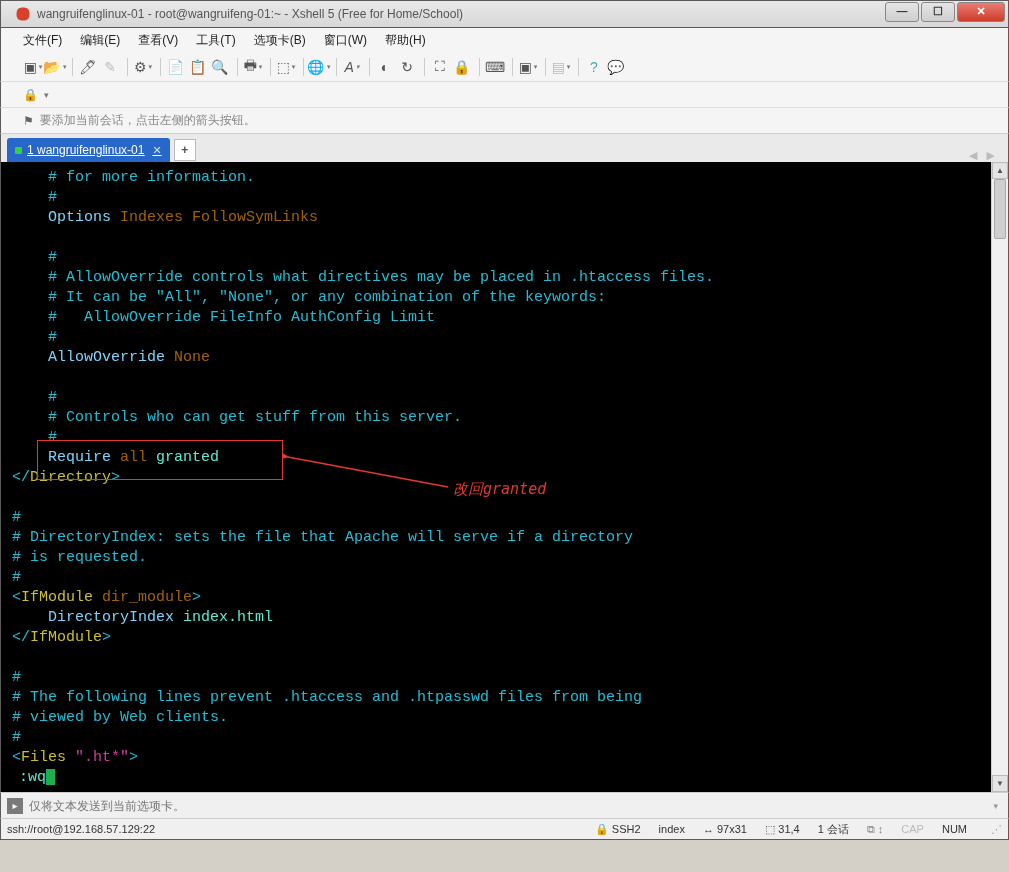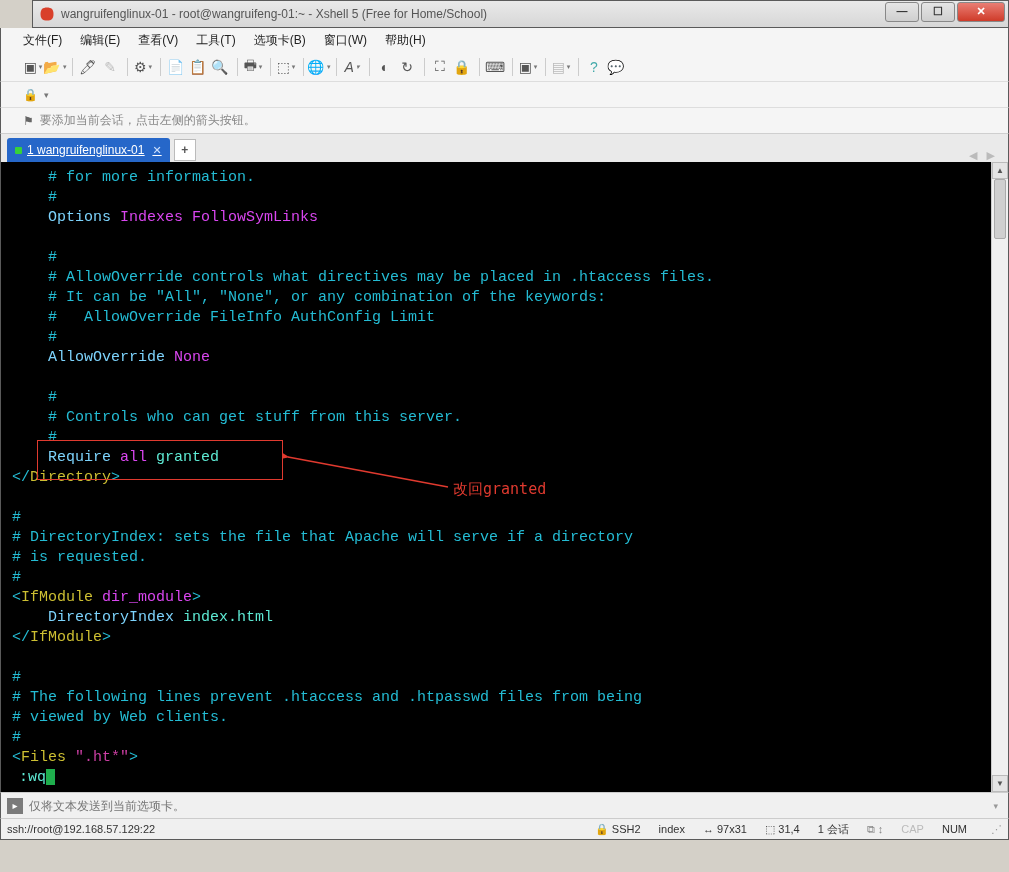--- a/index.html
+++ b/index.html
@@ -12,22 +12,21 @@
     overflow: hidden;
     position: relative;
   }
   
   .titlebar {
     height: 28px;
     background: linear-gradient(#e9e9e9, #d7d7d7);
     border: 1px solid #5a5a5a;
     display: flex;
     align-items: center;
-    padding-left: 6px;
-    margin-left: 32px;
+    padding-left: 14px;
   }
   .app-icon {
     width: 16px; height: 16px;
     margin-right: 6px;
     display:flex;align-items:center;justify-content:center;
   }
   .title-text { color: #555; }
   .win-controls { margin-left: auto; display:flex; height:100%; }
   .win-btn {
     width: 34px; height: 20px;
@@ -161,21 +160,21 @@
     font-size: 15px;
     line-height: 20px;
     color:#f0f0f0;
     padding: 6px 0 0 0;
     white-space: pre;
     overflow:hidden;
     position:relative;
   }
   .terminal .line { padding-left: 11px; height:20px; }
   .c-cyan { color:#24bcd4; }
-  .c-red  { color:#d946ef; }
+  .c-red  { color:#a16207; }
   .c-yel  { color:#cdbf32; }
   .c-grn  { color:#7dd3fc; }
   .c-wht  { color:#5eead4; }
   .c-mag  { color:#cc3fa4; }
 
   .overlay-box {
     position:absolute;
     border:1px solid #e03a2f;
     pointer-events:none;
   }
@@ -331,21 +330,21 @@
     
     <div class="overlay-box" style="left:36px; top:278px; width:246px; height:40px;"></div>
     <svg class="overlay-arrow" style="left:282px; top:290px;" width="170" height="40">
       <defs>
           <marker id="ah" markerWidth="10" markerHeight="8" refX="1" refY="4" orient="auto">
             <path d="M10 0 L0 4 L10 8 Z" fill="#e03a2f"></path>
           </marker>
         </defs>
       <line x1="165" y1="35" x2="5" y2="5" stroke="#e03a2f" stroke-width="1.5" marker-end="url(#ah)"></line>
     </svg>
-    <div class="overlay-label" style="left:452px; top:317px;">改回granted</div>
+    <div class="overlay-label" style="left:452px; top:317px;font-style:italic;">改回granted</div>
   </div>
   <div class="scrollbar">
     <div class="scroll-btn">▲</div>
     <div class="scroll-track">
       <div class="scroll-thumb"></div>
     </div>
     <div class="scroll-btn bottom">▼</div>
   </div>
 </div>
 

